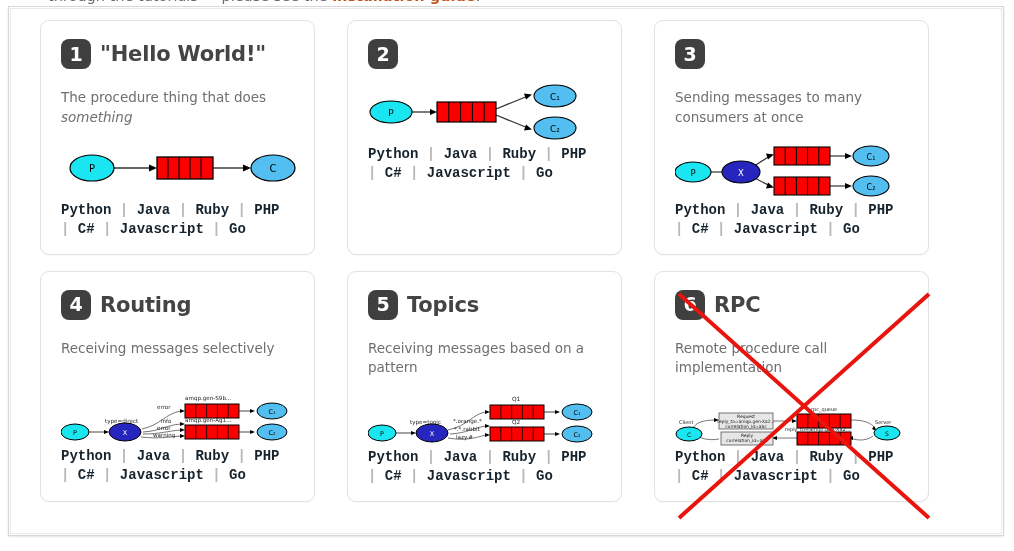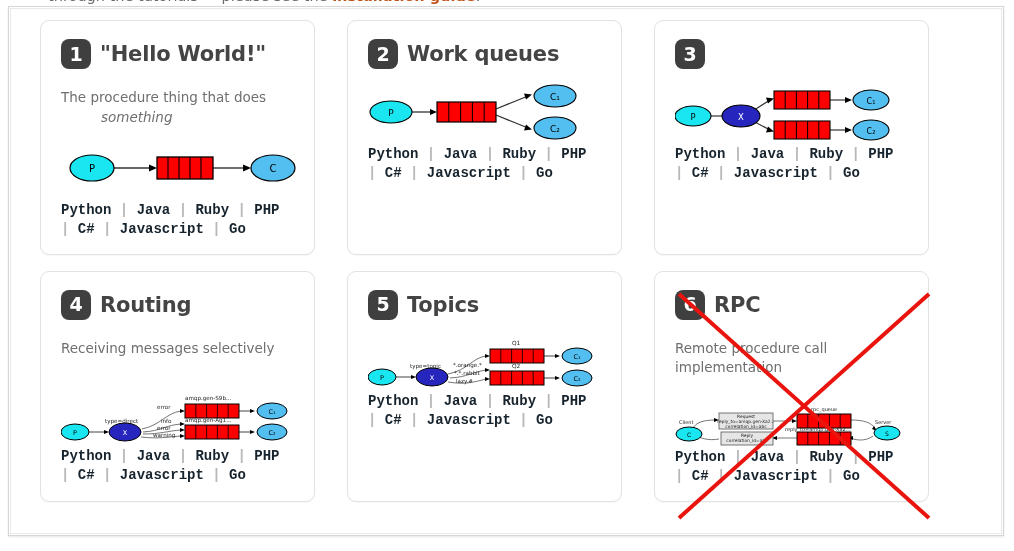--- a/index.html
+++ b/index.html
@@ -60,21 +60,21 @@
     flex:0 0 auto;line-height:1;
   }
   .card-title{
     font-size:21px;font-weight:bold;color:#444444;letter-spacing:-.2px;
     white-space:nowrap;
   }
   .card-desc{
     margin-top:17px;font-size:13.5px;line-height:1.45;color:#6f6f6f;
     min-height:38px;
   }
-  .card-desc i{margin-left:40px;}
+  .card-desc i{}
 
   .diagram{margin-top:12px;height:62px;position:relative;}
   .diagram.small{height:58px;}
   .diagram svg{display:block;}
 
   .langs{
     font-size:14px;font-weight:bold;color:#17242e;
     line-height:1.38;
     font-family:Liberation Mono, monospace;
   }
@@ -147,21 +147,20 @@
         <span class="sep">|</span>
         <span class="lang">Javascript</span>
         <span class="sep">|</span>
         <span class="lang">Go</span>
       </div>
     </div>
 
     <div class="card">
       <div class="card-head">
         <div class="badge">2</div>
-        <div class="card-title">Work queues</div>
       </div>
       <div class="diagram">
         <svg width="235" height="58" viewBox="0 0 235 58">
           <line x1="44" y1="29" x2="62" y2="29" stroke="#333" stroke-width="1.3"></line>
           <polygon points="62,26 69,29 62,32" fill="#000"></polygon>
           <path d="M128,26 L160,13" stroke="#333" stroke-width="1.3" fill="none"></path>
           <polygon points="156,10.5 164,11.5 158,16.5" fill="#000"></polygon>
           <path d="M128,32 L160,45" stroke="#333" stroke-width="1.3" fill="none"></path>
           <polygon points="156,47.5 164,46.5 158,41.5" fill="#000"></polygon>
           <g>
@@ -199,20 +198,21 @@
         <span class="lang">Javascript</span>
         <span class="sep">|</span>
         <span class="lang">Go</span>
       </div>
     </div>
 
     <div class="card">
       <div class="card-head">
         <div class="badge">3</div>
       </div>
+      <div class="card-desc">Sending messages to many consumers at once</div>
       <div class="diagram">
         <svg width="235" height="58" viewBox="0 0 235 58">
           <line x1="36" y1="33" x2="55" y2="33" stroke="#333" stroke-width="1.2"></line>
           <path d="M76,29 L95,17" stroke="#333" stroke-width="1.2" fill="none"></path>
           <polygon points="91,14.5 99,15.5 93,20.5" fill="#000"></polygon>
           <path d="M76,37 L95,47" stroke="#333" stroke-width="1.2" fill="none"></path>
           <polygon points="91,49.5 99,48.5 93,43.5" fill="#000"></polygon>
           <line x1="155" y1="17" x2="172" y2="17" stroke="#333" stroke-width="1.2"></line>
           <polygon points="170,14 177,17 170,20" fill="#000"></polygon>
           <line x1="155" y1="47" x2="172" y2="47" stroke="#333" stroke-width="1.2"></line>
@@ -345,20 +345,21 @@
         <span class="sep">|</span>
         <span class="lang">Go</span>
       </div>
     </div>
 
     <div class="card r2">
       <div class="card-head">
         <div class="badge">5</div>
         <div class="card-title">Topics</div>
       </div>
+      <div class="card-desc">Receiving messages based on a pattern</div>
       <div class="diagram small">
         <svg width="235" height="56" viewBox="0 0 235 56">
           <line x1="28" y1="43" x2="44" y2="43" stroke="#444" stroke-width="1"></line>
           <polygon points="43,41 48,43 43,45" fill="#000"></polygon>
           <path d="M80,40 C100,36 104,24 118,22" stroke="#666" stroke-width=".9" fill="none"></path>
           <polygon points="117,20 122,22 117,24" fill="#000"></polygon>
           <path d="M82,44 C100,43 104,38 118,36" stroke="#666" stroke-width=".9" fill="none"></path>
           <polygon points="117,34 122,36 117,38" fill="#000"></polygon>
           <path d="M80,48 C98,51 106,48 118,45" stroke="#666" stroke-width=".9" fill="none"></path>
           <polygon points="117,43 122,45 117,47" fill="#000"></polygon>

